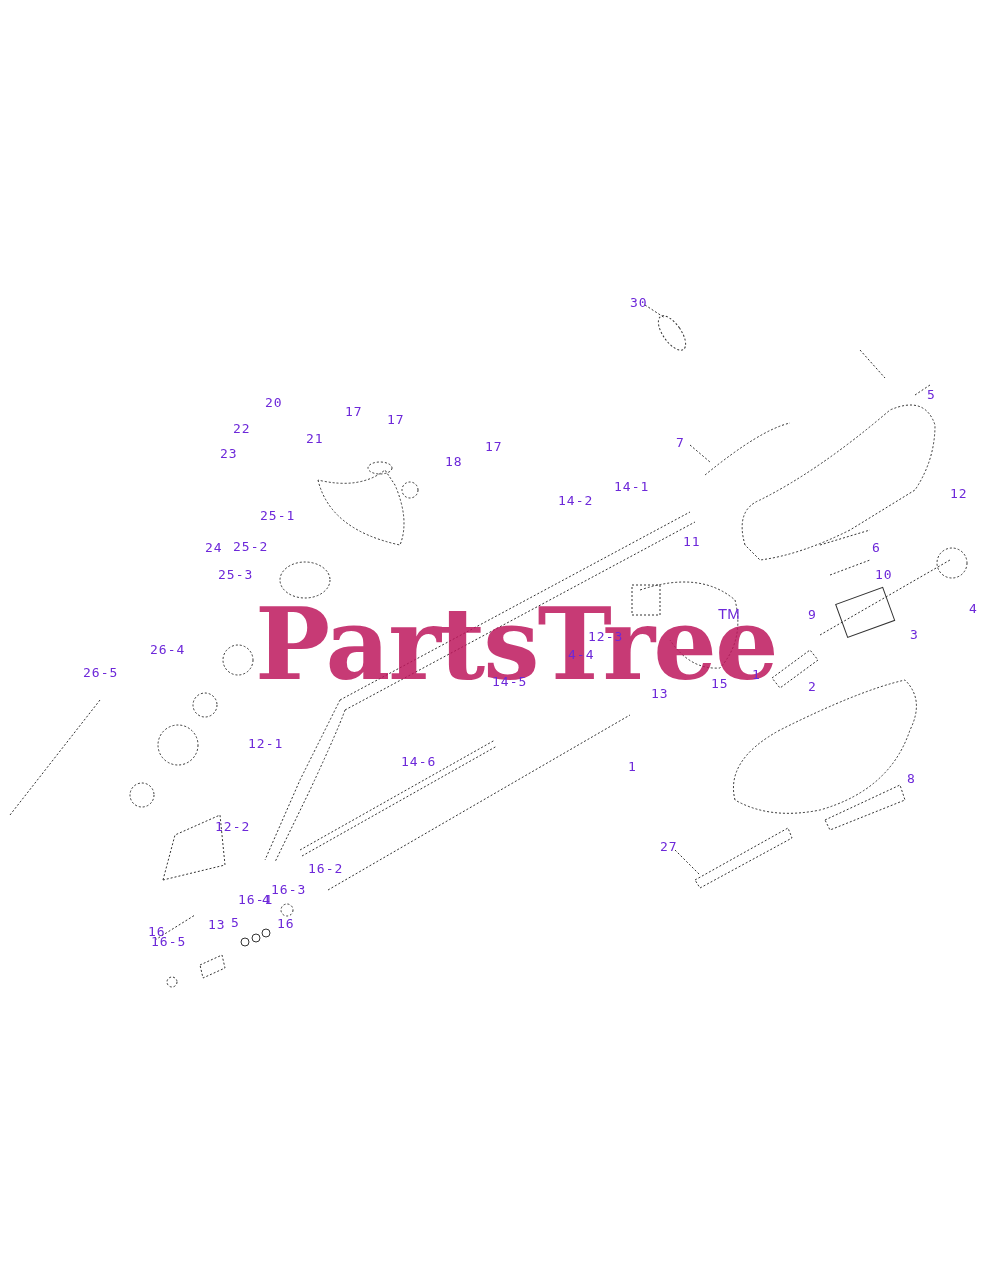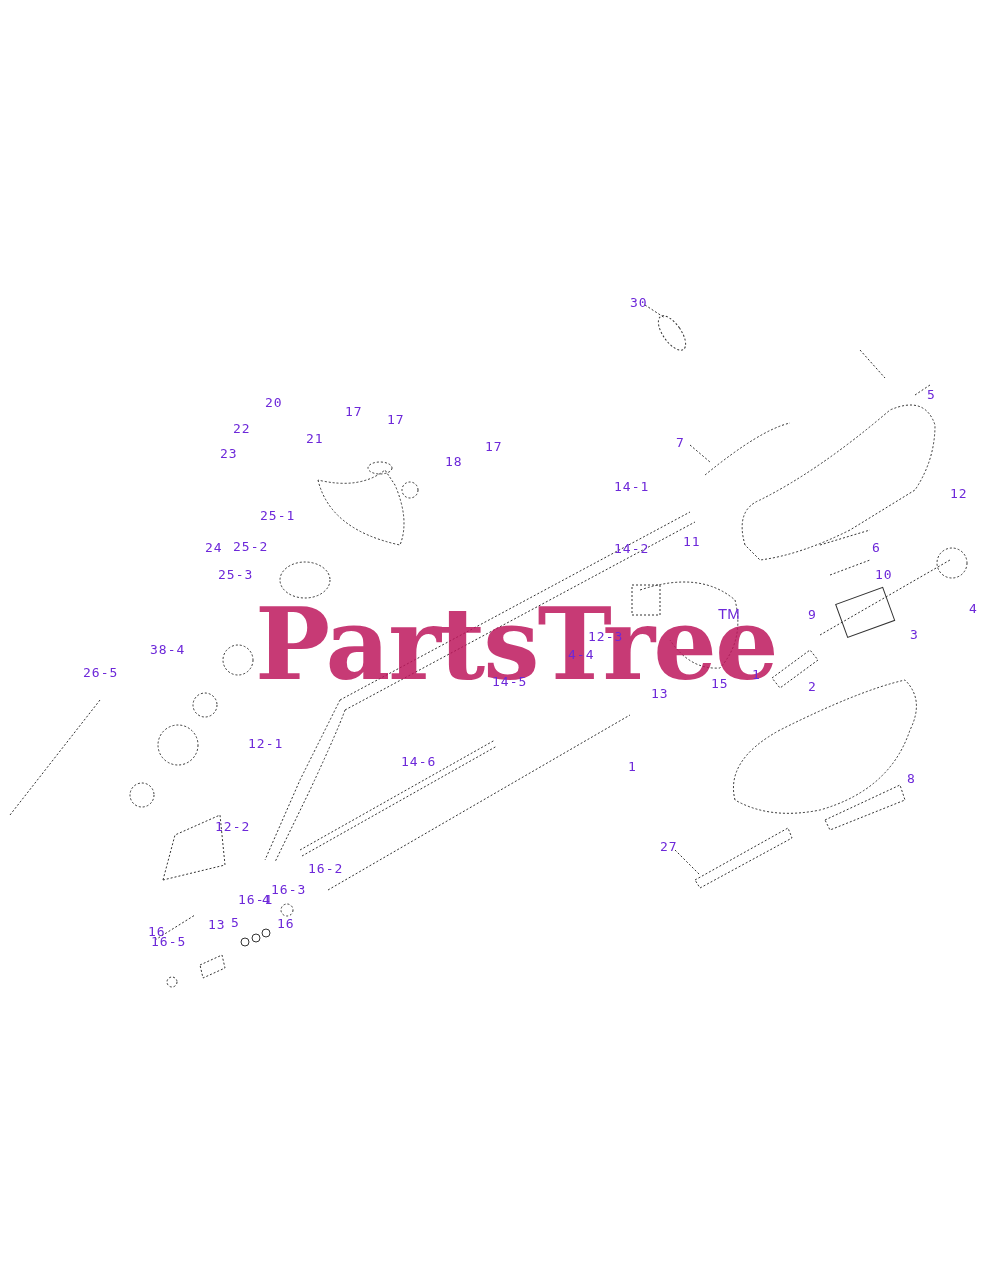--- a/index.html
+++ b/index.html
@@ -87,21 +87,21 @@
       <div class="callout" style="left: 676px; top: 436px;">7</div>
       <div class="callout" style="left: 950px; top: 487px;">12</div>
       <div class="callout" style="left: 872px; top: 541px;">6</div>
       <div class="callout" style="left: 875px; top: 568px;">10</div>
       <div class="callout" style="left: 969px; top: 602px;">4</div>
       <div class="callout" style="left: 808px; top: 608px;">9</div>
       <div class="callout" style="left: 910px; top: 628px;">3</div>
       <div class="callout" style="left: 752px; top: 668px;">1</div>
       <div class="callout" style="left: 808px; top: 680px;">2</div>
       <div class="callout" style="left: 614px; top: 480px;">14-1</div>
-      <div class="callout" style="left: 614px; top: 494px; margin-top: 48px;">14-2</div>
+      <div class="callout" style="left: 558px; top: 494px;">14-2</div>
       <div class="callout" style="left: 683px; top: 535px;">11</div>
       <div class="callout" style="left: 651px; top: 687px;">13</div>
       <div class="callout" style="left: 711px; top: 677px;">15</div>
       <div class="callout" style="left: 588px; top: 630px;">12-3</div>
       <div class="callout" style="left: 568px; top: 648px;">4-4</div>
       <div class="callout" style="left: 492px; top: 675px;">14-5</div>
       <div class="callout" style="left: 401px; top: 719px; margin-top: 36px;">14-6</div>
       <div class="callout" style="left: 628px; top: 760px;">1</div>
       <div class="callout" style="left: 907px; top: 772px;">8</div>
       <div class="callout" style="left: 660px; top: 840px;">27</div>
@@ -110,21 +110,21 @@
       <div class="callout" style="left: 306px; top: 432px;">21</div>
       <div class="callout" style="left: 220px; top: 447px;">23</div>
       <div class="callout" style="left: 345px; top: 405px;">17</div>
       <div class="callout" style="left: 387px; top: 413px;">17</div>
       <div class="callout" style="left: 445px; top: 455px;">18</div>
       <div class="callout" style="left: 485px; top: 440px;">17</div>
       <div class="callout" style="left: 260px; top: 509px;">25-1</div>
       <div class="callout" style="left: 205px; top: 541px;">24</div>
       <div class="callout" style="left: 233px; top: 540px;">25-2</div>
       <div class="callout" style="left: 218px; top: 568px;">25-3</div>
-      <div class="callout" style="left: 150px; top: 643px;">38-4</div>
+      <div class="callout" style="left: 150px; top: 643px;">26-4</div>
       <div class="callout" style="left: 83px; top: 666px;">26-5</div>
       <div class="callout" style="left: 248px; top: 737px;">12-1</div>
       <div class="callout" style="left: 215px; top: 820px;">12-2</div>
       <div class="callout" style="left: 151px; top: 903px; margin-top: 32px;">16-5</div>
       <div class="callout" style="left: 238px; top: 893px;">16-1</div>
       <div class="callout" style="left: 262px; top: 893px;">4</div>
       <div class="callout" style="left: 271px; top: 883px;">16-3</div>
       <div class="callout" style="left: 308px; top: 862px;">16-2</div>
       <div class="callout" style="left: 277px; top: 917px;">16</div>
       <div class="callout" style="left: 148px; top: 925px;">16</div>

